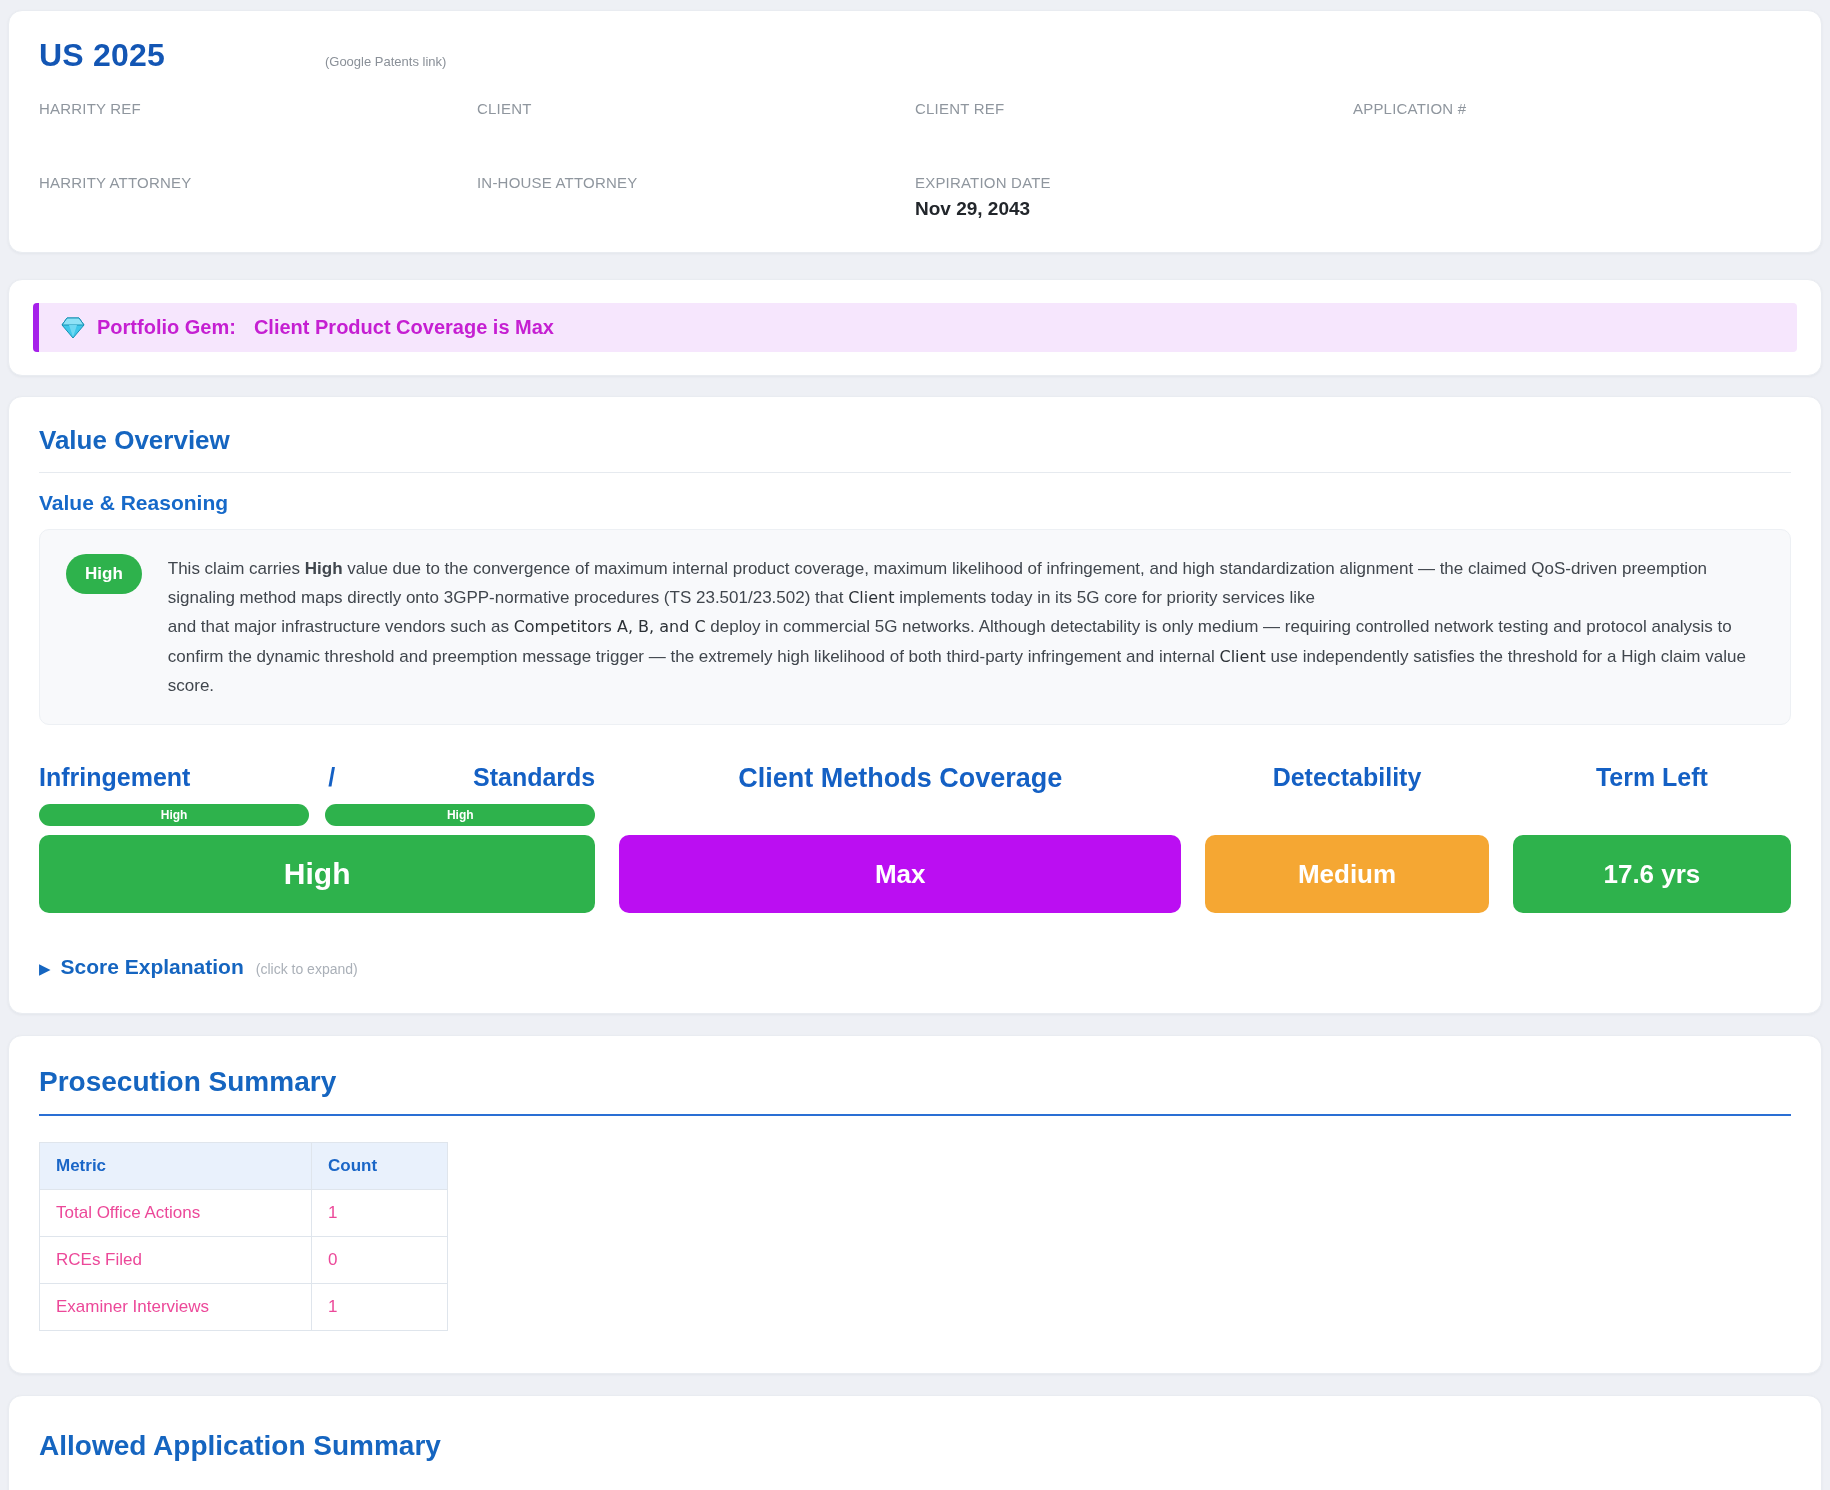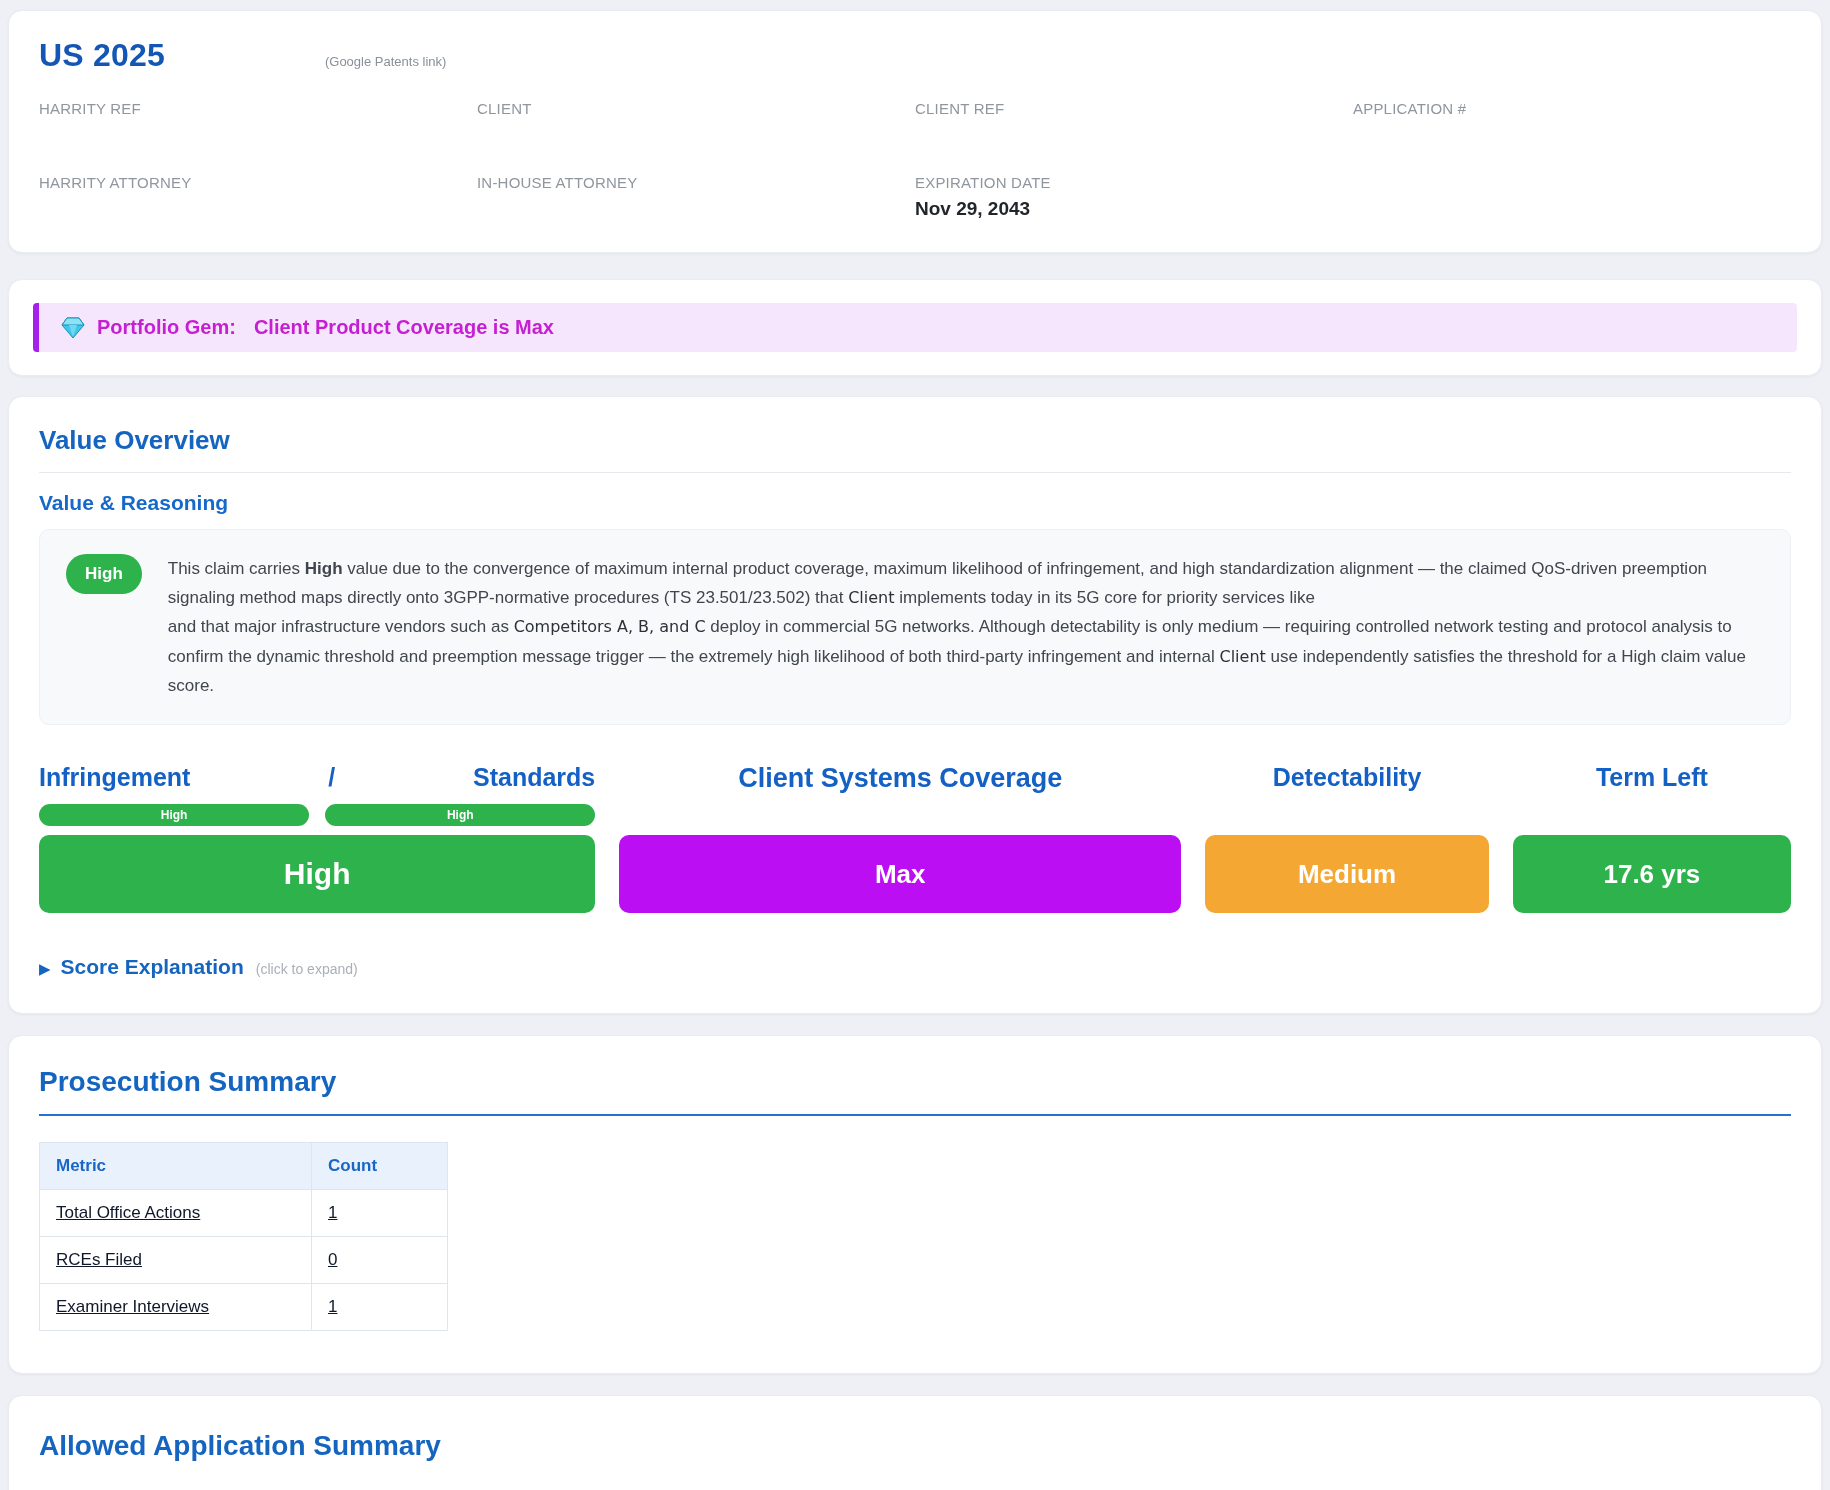--- a/index.html
+++ b/index.html
@@ -64,21 +64,21 @@
   .tri-icon{color:var(--heading-blue);font-size:15px;margin-right:10px;}
   .score-label{font-size:21px;font-weight:700;color:var(--heading-blue);}
   .score-hint{font-size:14px;color:#aab0b8;margin-left:12px;}
 
   
   .prosecution-card{margin-top:21px;padding:30px 30px 42px;}
   .blue-underline{border-bottom:2px solid var(--underline-blue);margin-top:16px;}
   .pros-table{border-collapse:collapse;margin-top:26px;font-size:17px;}
   .pros-table th,.pros-table td{border:1px solid #dfe5ec;text-align:left;padding:13px 16px;}
   .pros-table th{background:var(--table-header-bg);color:#1a66c7;font-weight:700;}
-  .pros-table td{color:#0f172a;text-decoration:underline;}
+  .pros-table td{color:#ec4899;}
   .col-metric{width:272px;margin-left:17px;} .col-count{width:136px;}
 
   
   .allowed-card{margin-top:21px;padding:34px 30px 60px;}
 </style>
 </head>
 <body>
 
 <div class="page">
 
@@ -153,21 +153,21 @@
           <span class="metric-label">Standards</span>
         </div>
         <div class="subpill-row">
           <span class="subpill">High</span>
           <span class="subpill">High</span>
         </div>
         <div class="big-bar bar-green bar-text-lg">High</div>
       </div>
 
       <div class="metric-col">
-        <div class="metric-label metric-label-cpc">Client Systems Coverage</div>
+        <div class="metric-label metric-label-cpc">Client Methods Coverage</div>
         <div class="big-bar bar-purple bar-text-md">Max</div>
       </div>
 
       <div class="metric-col">
         <div class="metric-label">Detectability</div>
         <div class="big-bar bar-orange bar-text-md">Medium</div>
       </div>
 
       <div class="metric-col">
         <div class="metric-label">Term Left</div>

